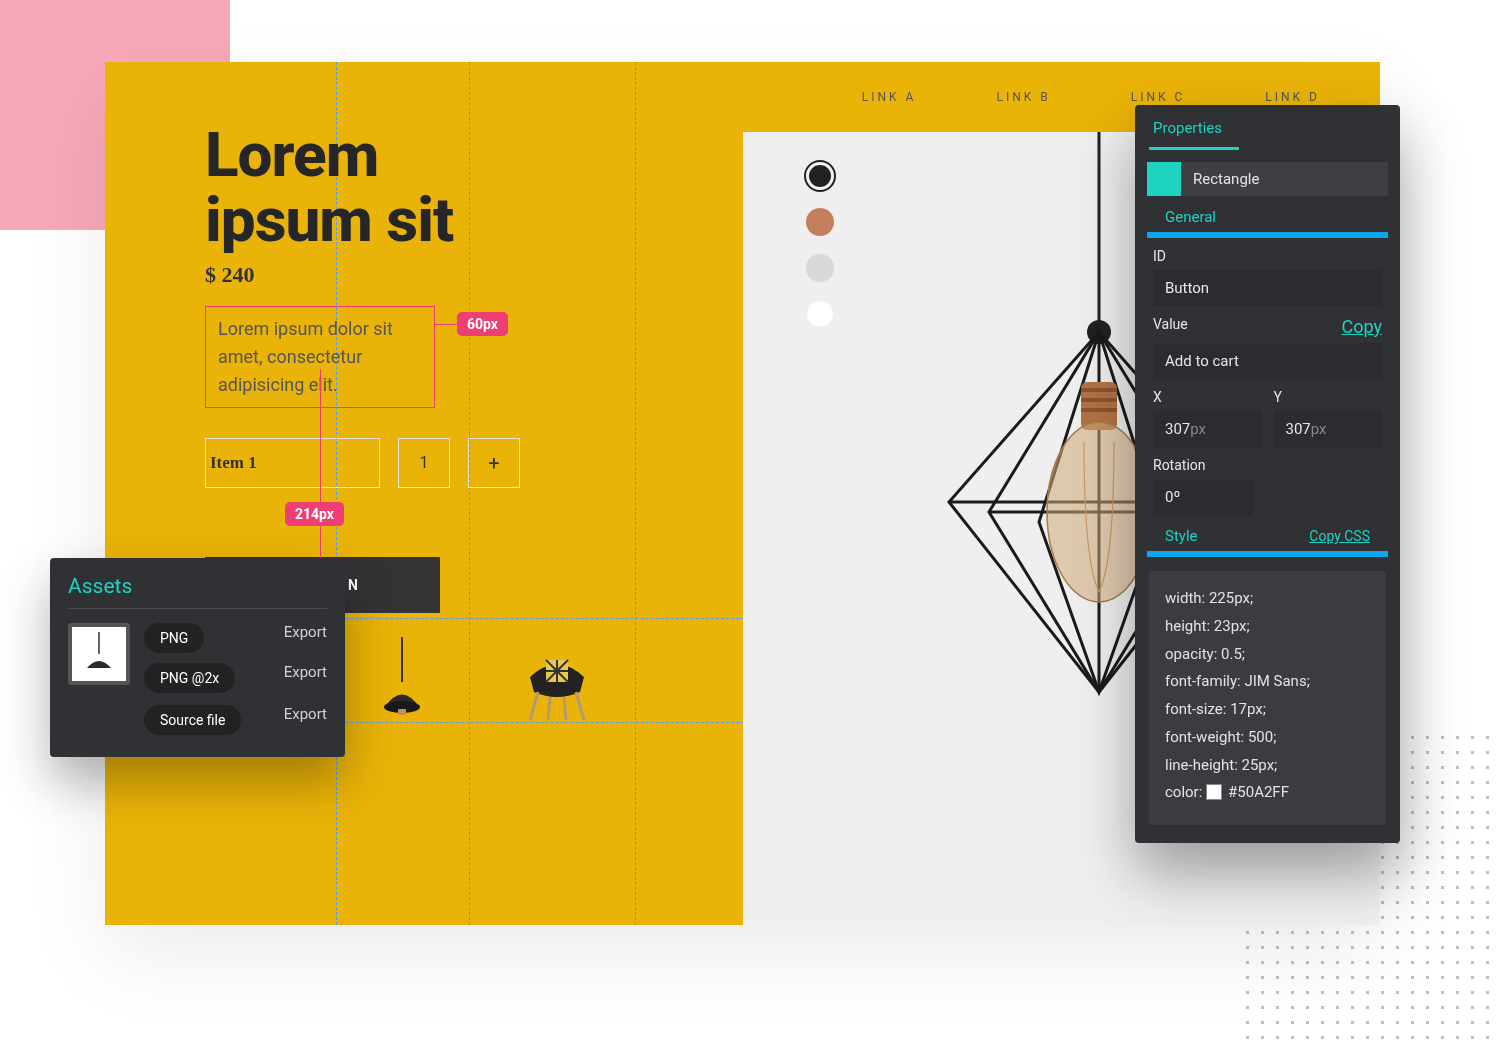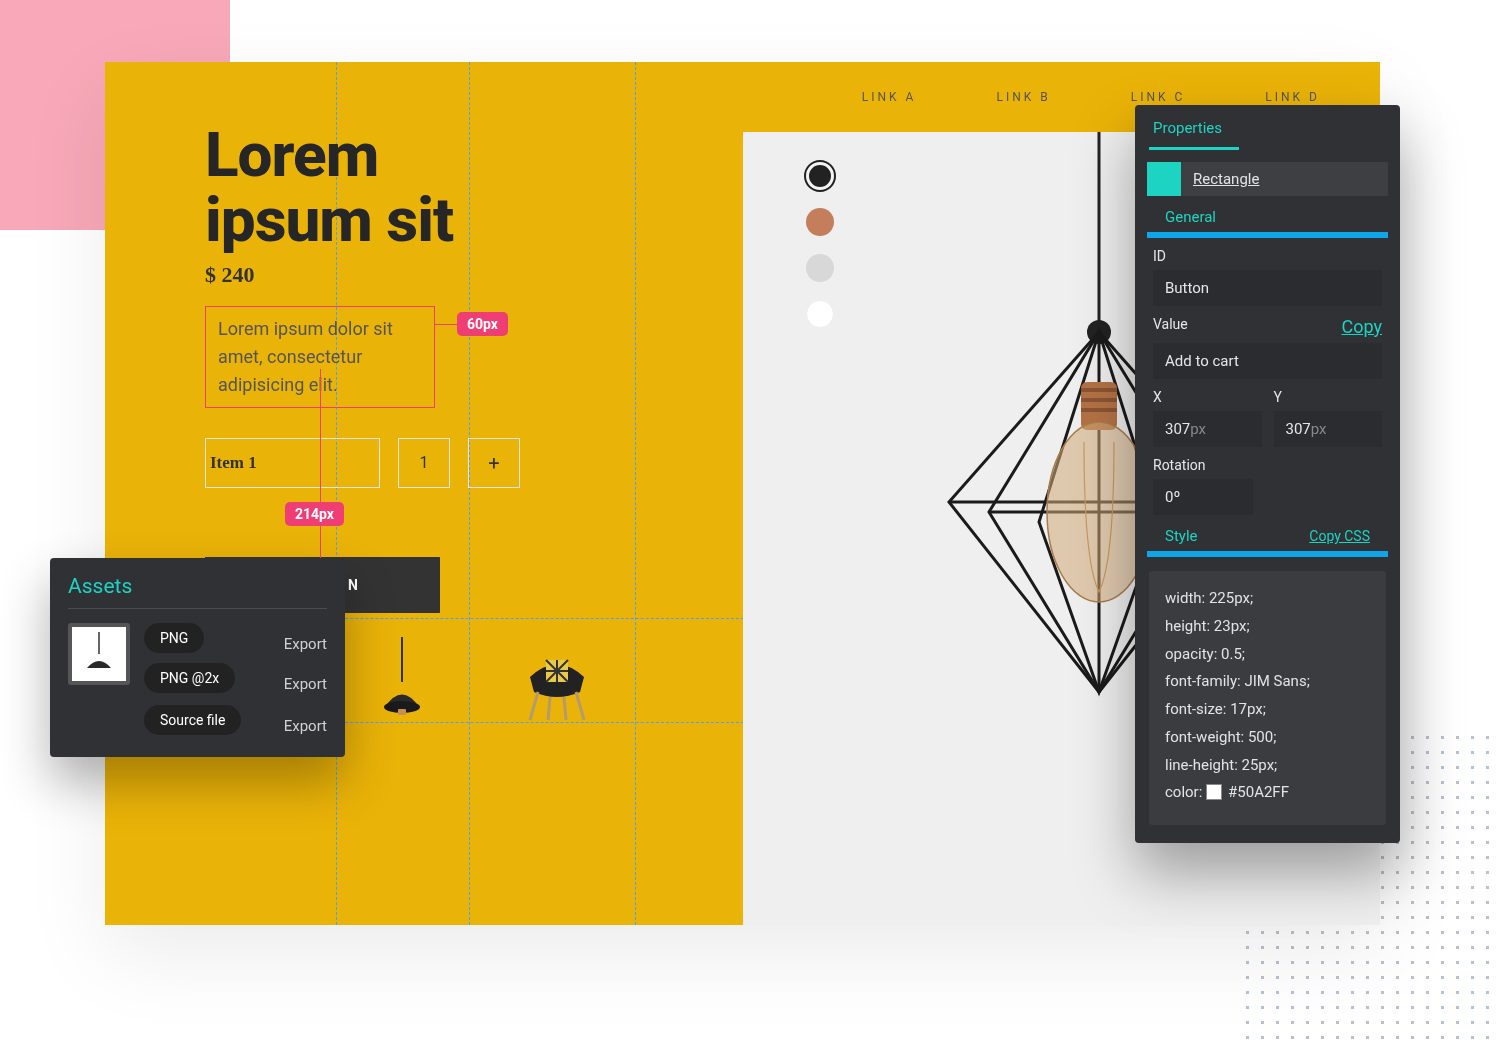--- a/index.html
+++ b/index.html
@@ -74,30 +74,30 @@
   .sw2{background:#C57E5C;}
   .sw3{background:#D8D8D8;}
   .sw4{background:#fff;border:1px solid #eee;}
 
   
   .assets-panel{position:absolute;left:50px;top:558px;width:295px;background:var(--dark);border-radius:4px;
     box-shadow:0 25px 50px rgba(0,0,0,0.3);padding:16px 18px 22px 18px;color:#cfd1d3;z-index:30;}
   .assets-title{color:var(--teal);font-size:21px;border-bottom:1px solid #4a4c50;padding-bottom:10px;margin-bottom:14px;}
   .asset-thumb{width:62px;height:62px;background:#fff;border-radius:3px;border:4px solid #555;display:flex;align-items:center;justify-content:center;}
   .asset-col{display:flex;flex-direction:column;gap:10px;flex:1;}
-  .chip-row{display:flex;align-items:flex-end;justify-content:space-between;}
+  .chip-row{display:flex;align-items:flex-start;justify-content:space-between;}
   .chip{background:#222;border-radius:18px;padding:7px 16px;color:#fff;font-size:14px;}
   .export-link{color:#cfd1d3;font-size:15px;cursor:pointer;}
 
   
   .props-panel{position:absolute;right:100px;top:105px;width:265px;background:var(--dark);border-radius:4px;
     box-shadow:0 30px 60px rgba(0,0,0,0.35);color:#e2e3e4;z-index:40;padding-bottom:18px;}
   .props-tab{color:var(--teal);font-size:15px;padding:14px 28px 10px 18px;}
   .props-underline{height:3px;background:var(--teal);width:90px;margin-left:14px;}
-  .type-row{display:flex;align-items:center;background:#3d3f43;margin:12px 12px 0 12px;text-decoration:underline;}
+  .type-row{display:flex;align-items:center;background:#3d3f43;margin:12px 12px 0 12px;}
   .type-swatch{width:34px;height:34px;background:var(--teal);}
   .type-label{padding:0 12px;font-size:15px;}
   .section-title{color:var(--teal);font-size:15px;padding:12px 18px 6px 18px;border-bottom:6px solid #0ea5e9;margin:0 12px;}
   .section-title.inline{display:flex;justify-content:space-between;align-items:center;}
   .section-title a{color:var(--teal);font-size:14px;text-decoration:underline;cursor:pointer;}
   .field{padding:10px 18px 0 18px;}
   .field-label{font-size:14px;color:#e6e6e6;margin-bottom:6px;display:flex;justify-content:space-between;}
   .field-label a{color:var(--teal);text-decoration:underline;font-size:18px;cursor:pointer;}
   .input{background:#2a2c30;padding:9px 12px;font-size:15px;color:#e6e6e6;border-radius:2px;}
   .xy{display:flex;gap:12px;padding:10px 18px 0 18px;}

